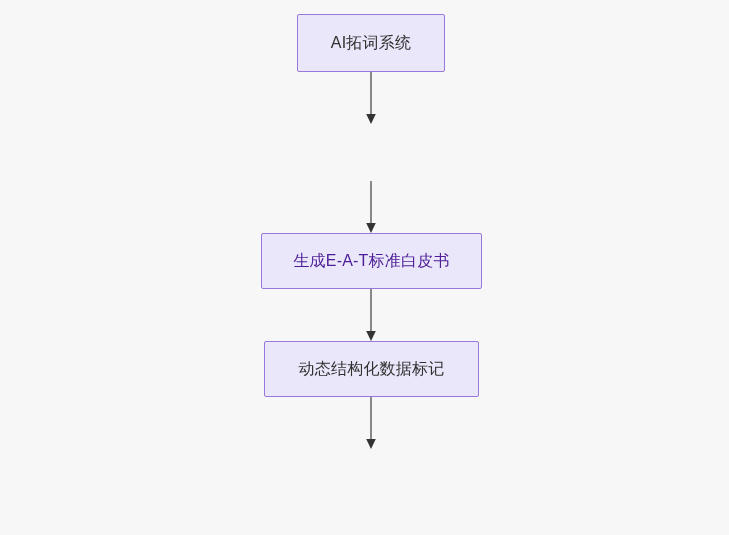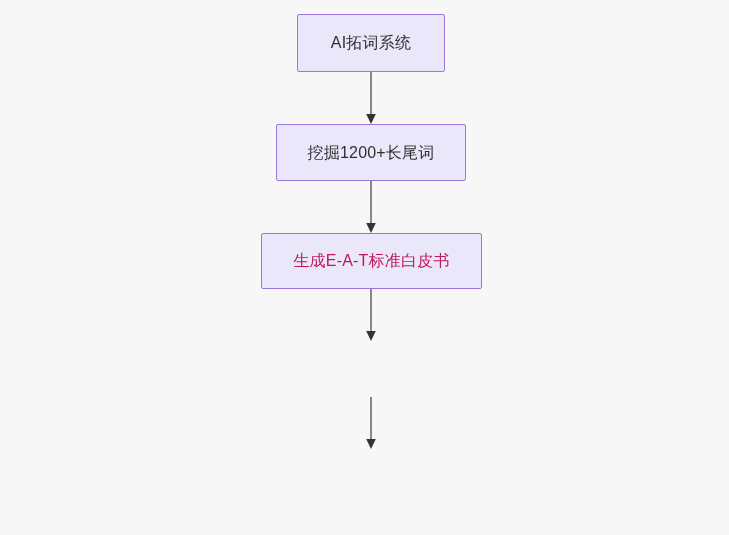--- a/index.html
+++ b/index.html
@@ -76,23 +76,23 @@
     <svg width="14" height="52" viewBox="0 0 14 52">
       <line x1="7" y1="0" x2="7" y2="44" stroke="#888888" stroke-width="2"></line>
       <polygon points="7,52 2.2,42 11.8,42" fill="#333333"></polygon>
     </svg>
   </div>
 
   <div class="node" style="left: 297px; top: 14px; width: 148px; height: 58px; background: rgb(235, 231, 251); border-color: rgb(154, 119, 221); color: rgb(48, 48, 47);">
     <span class="node-label">AI拓词系统</span>
   </div>
 
-  <div class="node" style="left: 276px; top: 124px; width: 190px; height: 57px; background: rgb(235, 231, 251); border-color: rgb(154, 119, 221); color: rgb(48, 48, 47);">
-    <span class="node-label">挖掘1200+长尾词</span>
-  </div>
 
-  <div class="node" style="left: 261px; top: 233px; width: 221px; height: 56px; background: rgb(235, 231, 251); border-color: rgb(154, 119, 221); color: #be185d;">
+  <div class="node" style="left: 261px; top: 233px; width: 221px; height: 56px; background: rgb(235, 231, 251); border-color: rgb(154, 119, 221); color: #4c1d95;">
     <span class="node-label">生成E-A-T标准白皮书</span>
   </div>
 
+  <div class="node" style="left: 264px; top: 341px; width: 215px; height: 56px; background: rgb(235, 231, 251); border-color: rgb(154, 119, 221); color: rgb(48, 48, 47);">
+    <span class="node-label">动态结构化数据标记</span>
+  </div>
 
 
 </div>
 
 </body></html>

